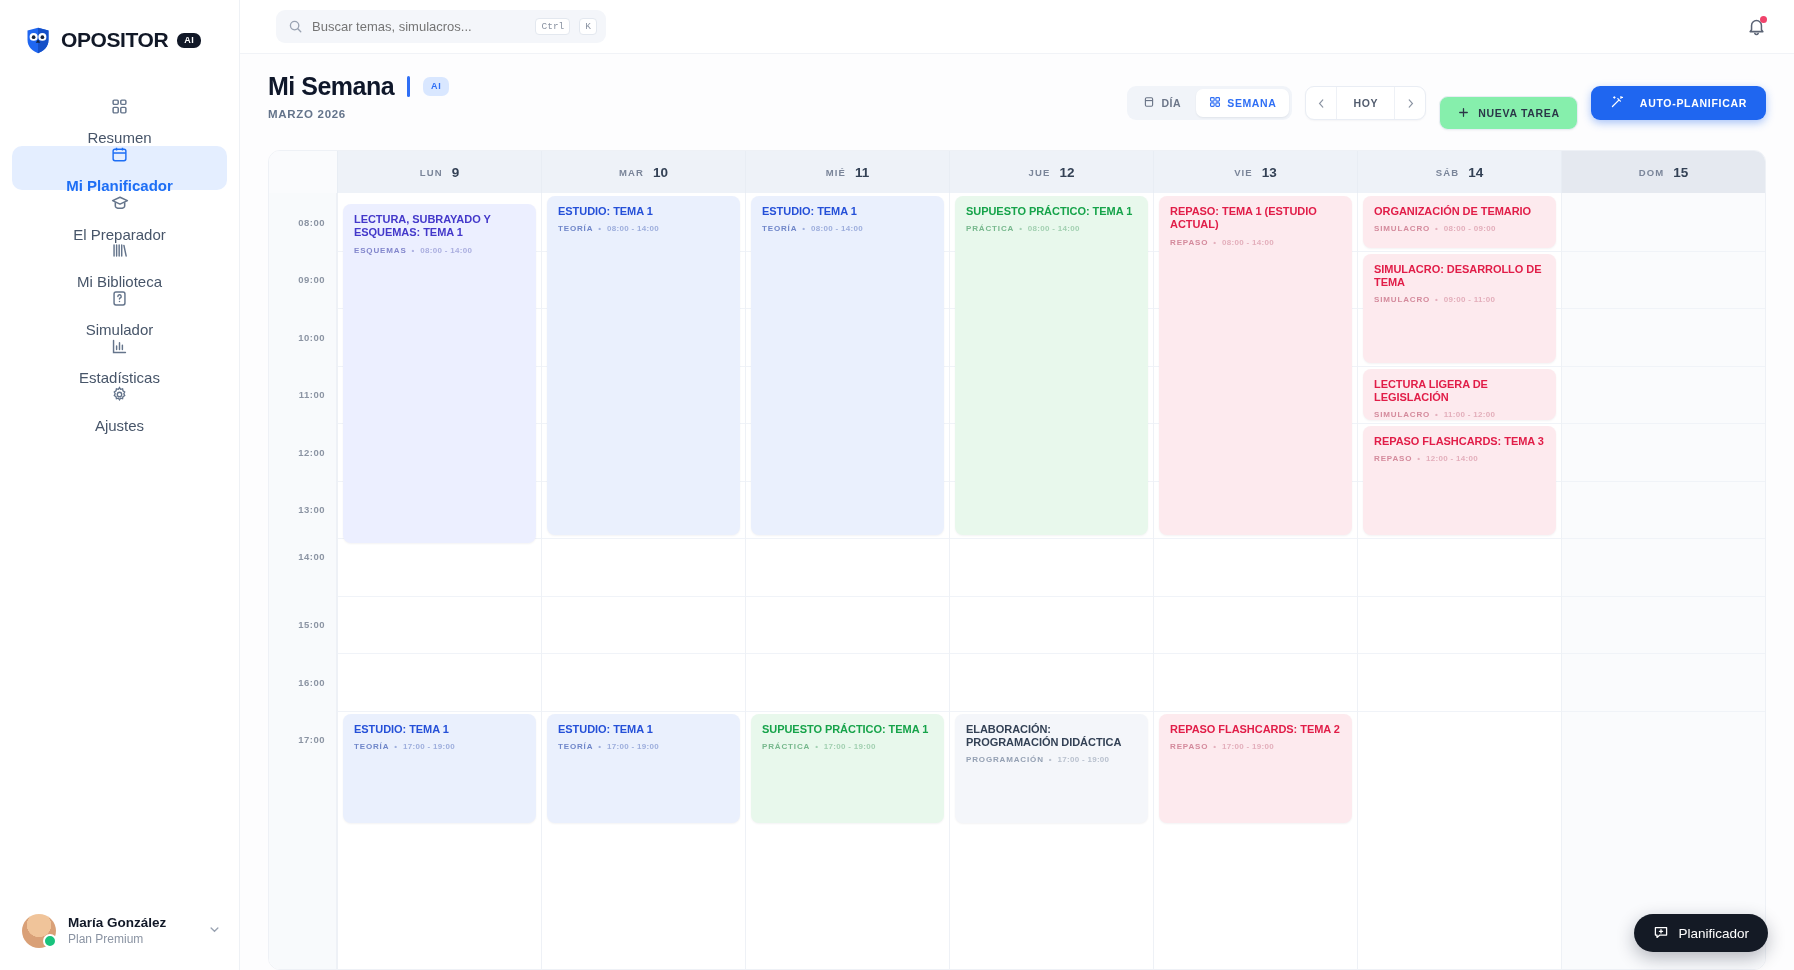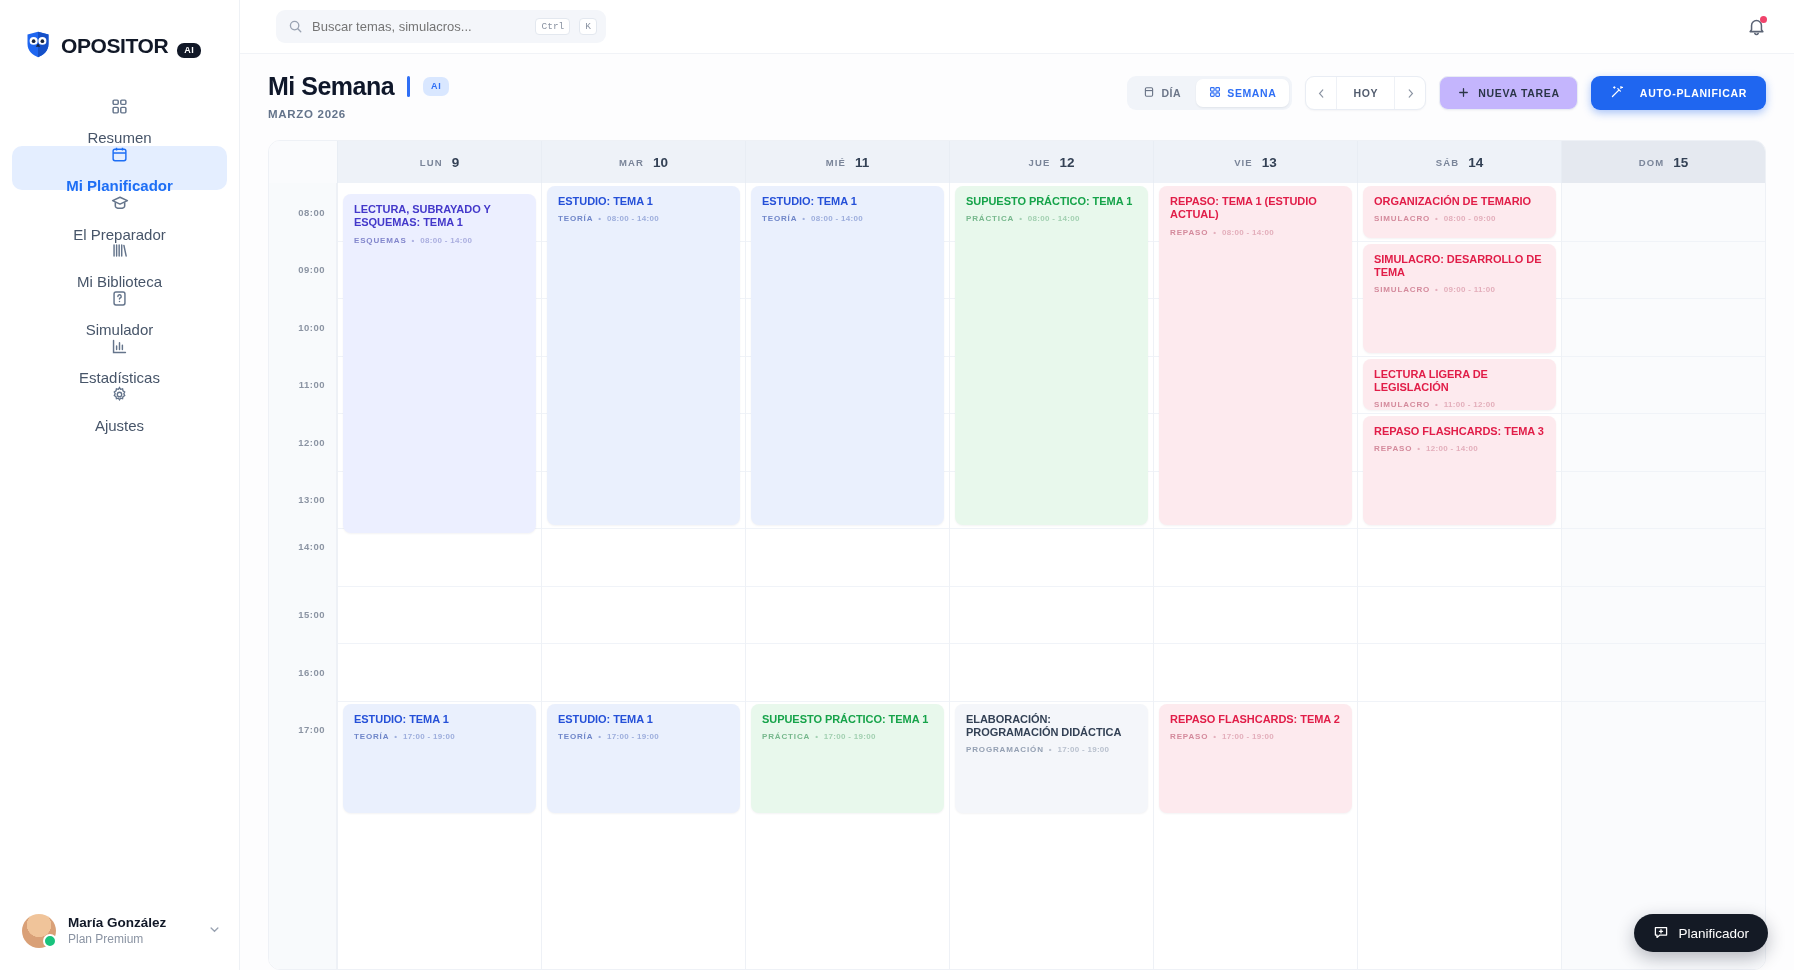--- a/index.html
+++ b/index.html
@@ -13,21 +13,21 @@
 
   
   .sidebar {
     width: 240px; height: 970px;
     background: #ffffff;
     border-right: 1px solid #eef1f5;
     display: flex; flex-direction: column;
     position: relative;
     flex: 0 0 240px;
   }
-  .brand { display: flex; align-items: flex-end; gap: 9px; padding: 22px 0 0 24px; height: 58px; }
+  .brand { display: flex; align-items: center; gap: 9px; padding: 22px 0 0 24px; height: 58px; }
   .brand-logo { width: 28px; height: 28px; flex: 0 0 28px; }
   .brand-name { font-size: 21px; font-weight: 800; letter-spacing: -0.4px; color: #111827; }
   .brand-badge {
     background: #111827; color: #fff; font-size: 9px; font-weight: 800;
     border-radius: 7px; padding: 3px 7px 3px 7px; letter-spacing: .4px;
     display: inline-block; line-height: 1;
   }
   .nav { margin-top: 40px; padding: 0 12px; display: flex; flex-direction: column; gap: 4px; }
   .nav-item {
     display: flex; align-items: center; gap: 14px;
@@ -110,23 +110,23 @@
     border-radius: 9px; height: 34px; box-shadow: 0 1px 2px rgba(16,24,40,.04);
   }
   .navgrp-btn { width: 30px; height: 32px; display: flex; align-items: center; justify-content: center; color: #8b94a3; cursor: pointer; }
   .navgrp-today {
     padding: 0 16px; height: 32px; display: flex; align-items: center;
     font-size: 10.5px; font-weight: 800; letter-spacing: .7px; color: #46506180;
     color: #525c6e; border-left: 1px solid #eef1f6; border-right: 1px solid #eef1f6; cursor: pointer;
   }
   .btn-white {
     display: flex; align-items: center; gap: 8px; height: 34px; padding: 0 17px;
-    background: #c4b5fd; border: 1px solid #e9edf4; border-radius: 9px;
+    background: #86efac; border: 1px solid #e9edf4; border-radius: 9px;
     font-size: 10.5px; font-weight: 800; letter-spacing: .7px; color: #2b3648;
-    box-shadow: 0 1px 2px rgba(16,24,40,.04); cursor: pointer;
+    box-shadow: 0 1px 2px rgba(16,24,40,.04); cursor: pointer; margin-top: 20px;
   }
   .btn-blue {
     display: flex; align-items: center; gap: 16px; height: 34px; padding: 0 19px;
     background: #1f66f0; border: 0; border-radius: 9px;
     font-size: 10.5px; font-weight: 800; letter-spacing: .7px; color: #fff;
     box-shadow: 0 3px 9px rgba(31,102,240,.38); cursor: pointer;
   }
 
   
   .cal-wrap { padding: 10px 28px 0 28px; flex: 1 1 auto; min-height: 0; }

